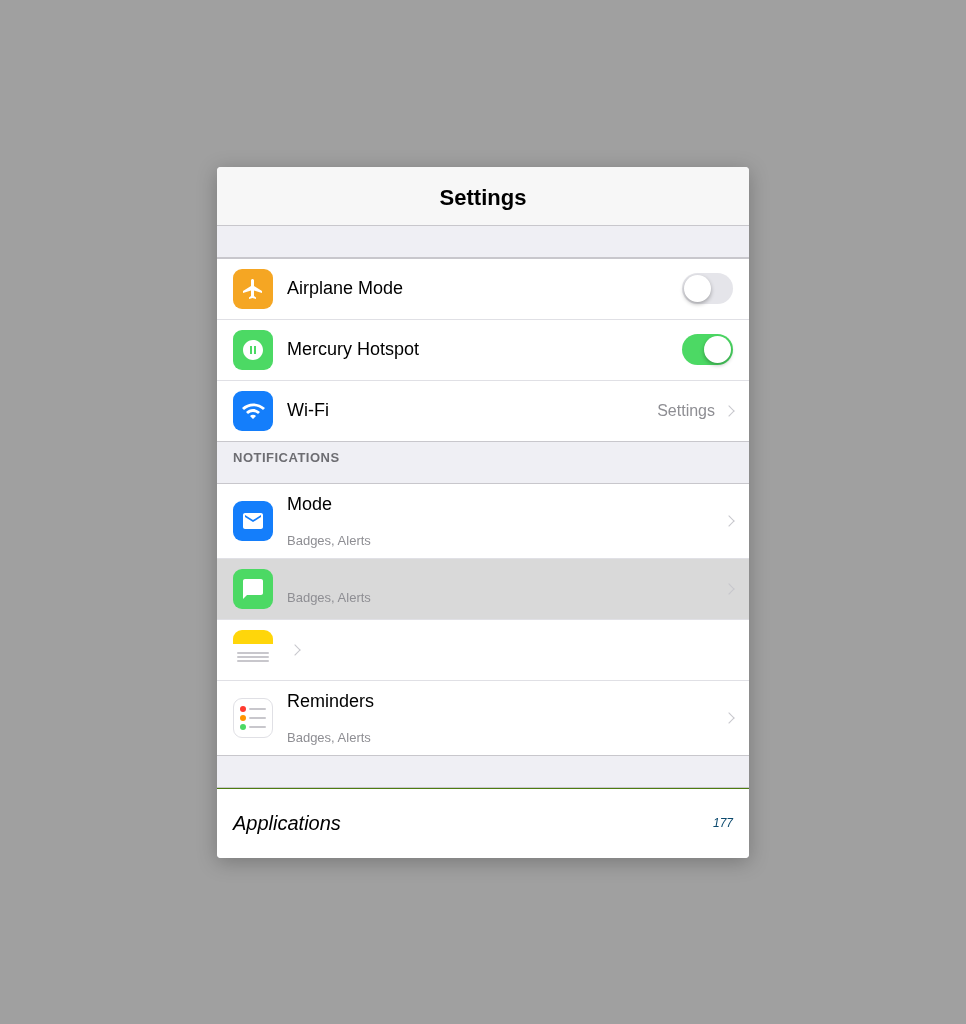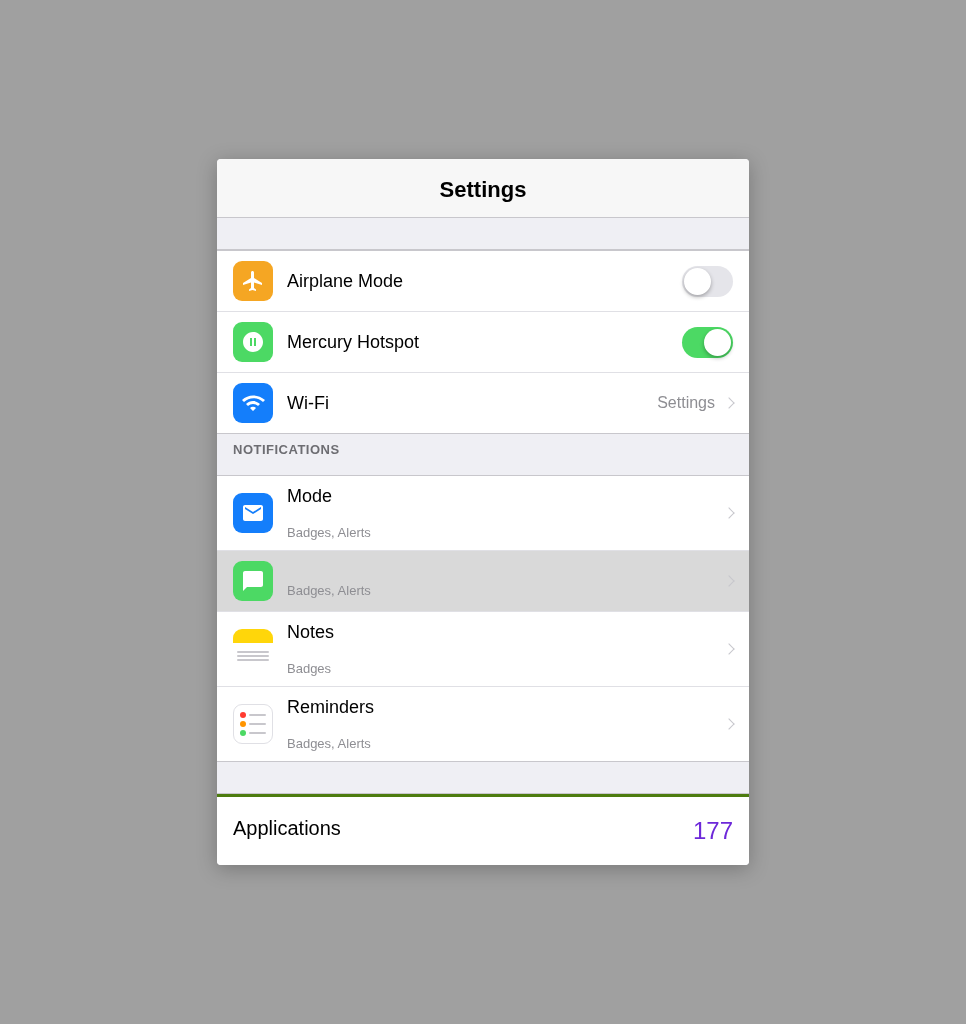--- a/index.html
+++ b/index.html
@@ -161,36 +161,37 @@
       font-size: 13px;
       font-weight: 700;
       color: #6d6d72;
       letter-spacing: 0.5px;
       text-transform: uppercase;
     }
 
     
     .applications-row {
       background: #fff;
-      border-top: 3px solid #4d7c0f;
-      display: flex;
-      align-items: flex-start;
+      border-top: 1px solid #4d7c0f;
+      display: flex;
+      align-items: center;
       padding: 20px 16px;
       min-height: 70px;
       cursor: pointer;
+      font-style: italic;
     }
     .applications-title {
       font-size: 20px;
       font-weight: 400;
       color: #000;
       flex: 1;
     }
     .applications-count {
-      font-size: 24px;
-      color: #6d28d9;
+      font-size: 12px;
+      color: #0c4a6e;
       margin-left: 40px;
     }
 
     
     .notes-icon-wrap {
       width: 40px;
       height: 40px;
       border-radius: 9px;
       overflow: hidden;
       margin-right: 14px;
@@ -385,24 +386,20 @@
     </div>
 
     <div class="table-row">
       <div class="notes-icon-wrap">
         <div class="notes-top"></div>
         <div class="notes-bottom">
           <div class="notes-line"></div>
           <div class="notes-line"></div>
           <div class="notes-line"></div>
         </div>
-      </div>
-      <div class="row-text">
-        <span class="row-title">Notes</span>
-        <span class="row-subtitle">Badges</span>
       </div>
       <div class="row-right">
         <div class="chevron"></div>
       </div>
     </div>
 
     <div class="table-row">
       <div class="reminders-icon-wrap">
         <div class="reminder-item">
           <div class="reminder-dot" style="background:#ff3b30;"></div>

